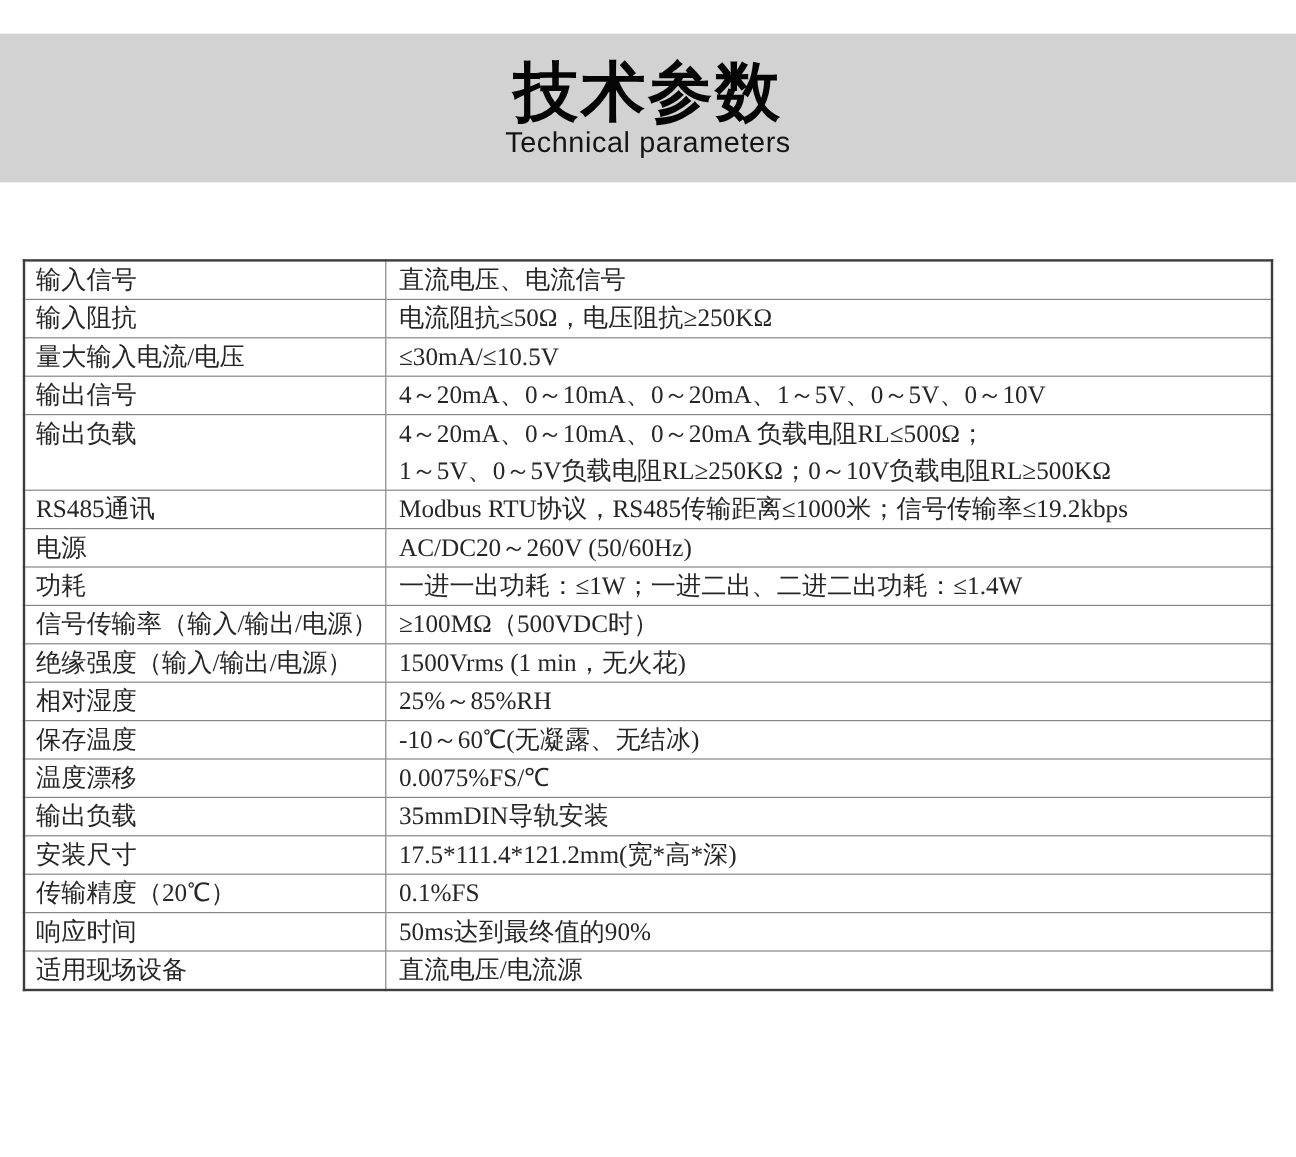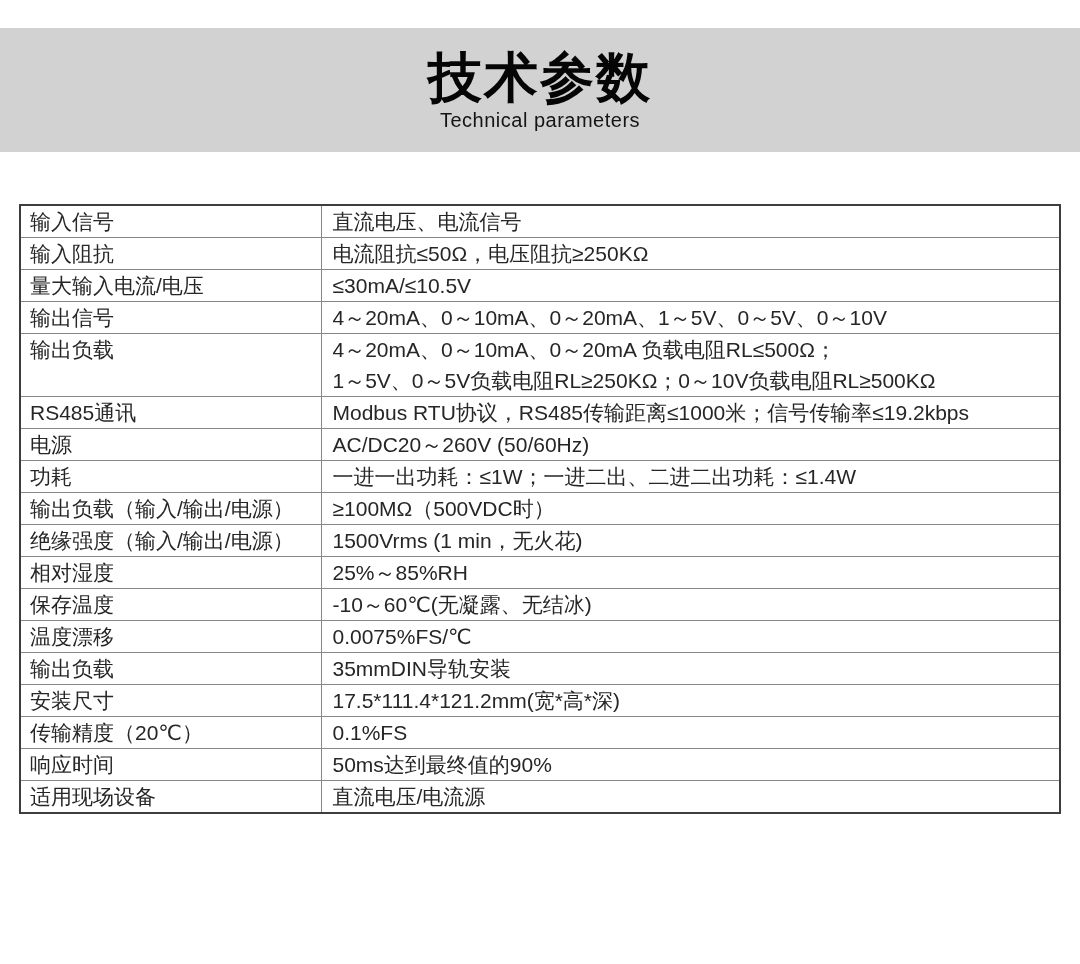--- a/index.html
+++ b/index.html
@@ -31,34 +31,35 @@
   .title {
     padding-top: 20px;
     font-size: 54px;
     line-height: 58px;
     font-weight: bold;
     color: #050505;
     letter-spacing: 2px;
   }
   .subtitle {
     margin-top: 1px;
-    font-size: 20px;
+    font-size: 24px;
     line-height: 26px;
     font-weight: normal;
     color: #141414;
     letter-spacing: 0.5px;
   }
   table.spec-table {
     position: absolute;
-    top: 204px;
+    top: 216px;
     left: 19px;
     width: 1042px;
     border-collapse: collapse;
     table-layout: fixed;
     border: 2px solid #3d3d3d;
+    font-family: Liberation Serif, serif;
   }
   .spec-table col.col-label { width: 301px; }
   .spec-table td {
     border: 1px solid #868686;
     font-size: 21px;
     color: #262626;
     padding: 0;
     vertical-align: top;
     overflow: hidden;
     white-space: nowrap;
@@ -134,21 +135,21 @@
             <div class="value-line">AC/DC20～260V (50/60Hz)</div>
           </td>
         </tr>
         <tr>
           <td class="label-cell">功耗</td>
           <td class="value-cell">
             <div class="value-line">一进一出功耗：≤1W；一进二出、二进二出功耗：≤1.4W</div>
           </td>
         </tr>
         <tr>
-          <td class="label-cell">输出负载（输入/输出/电源）</td>
+          <td class="label-cell">信号传输率（输入/输出/电源）</td>
           <td class="value-cell">
             <div class="value-line">≥100MΩ（500VDC时）</div>
           </td>
         </tr>
         <tr>
           <td class="label-cell">绝缘强度（输入/输出/电源）</td>
           <td class="value-cell">
             <div class="value-line">1500Vrms (1 min，无火花)</div>
           </td>
         </tr>

